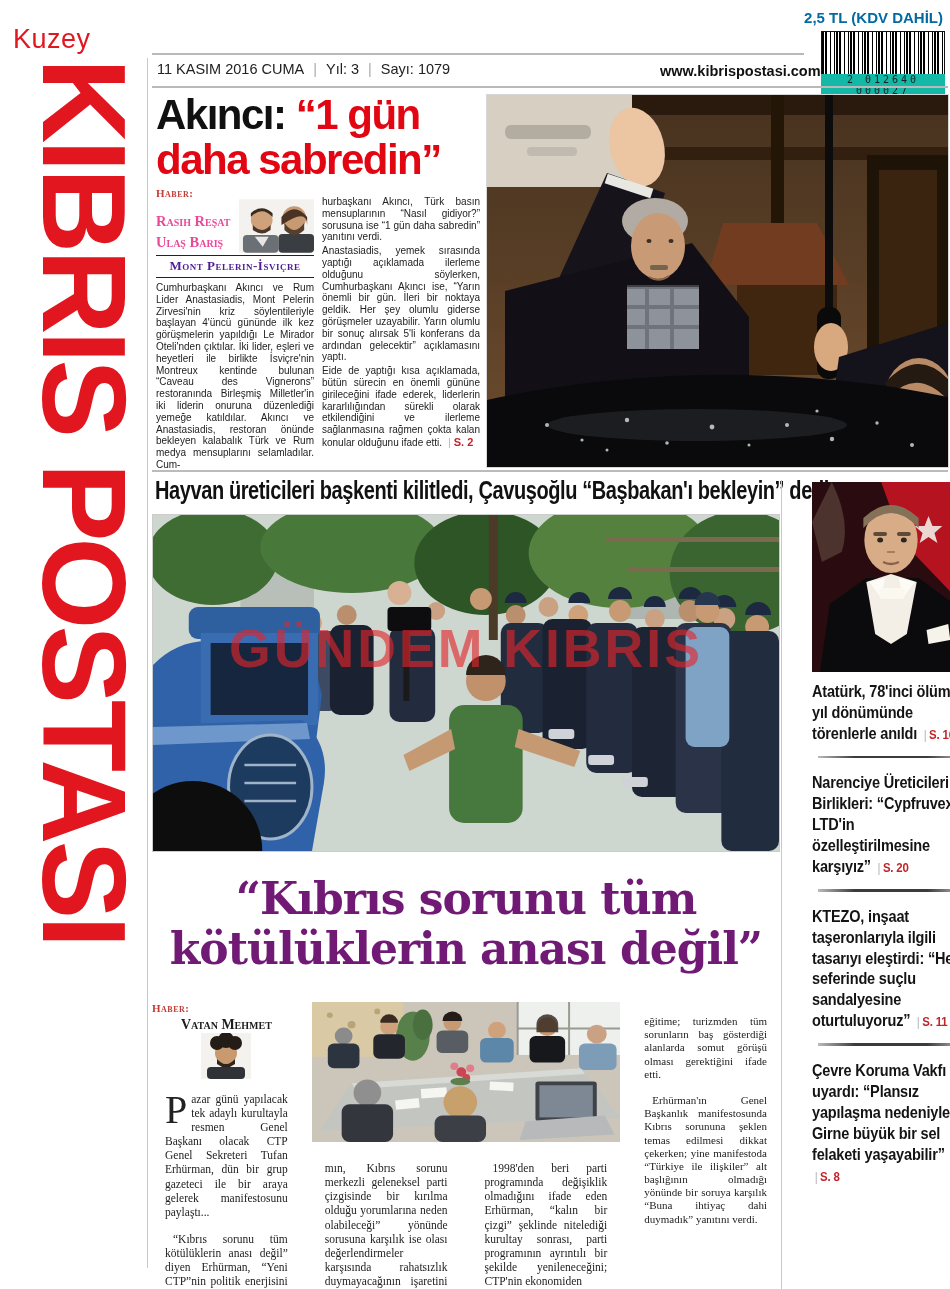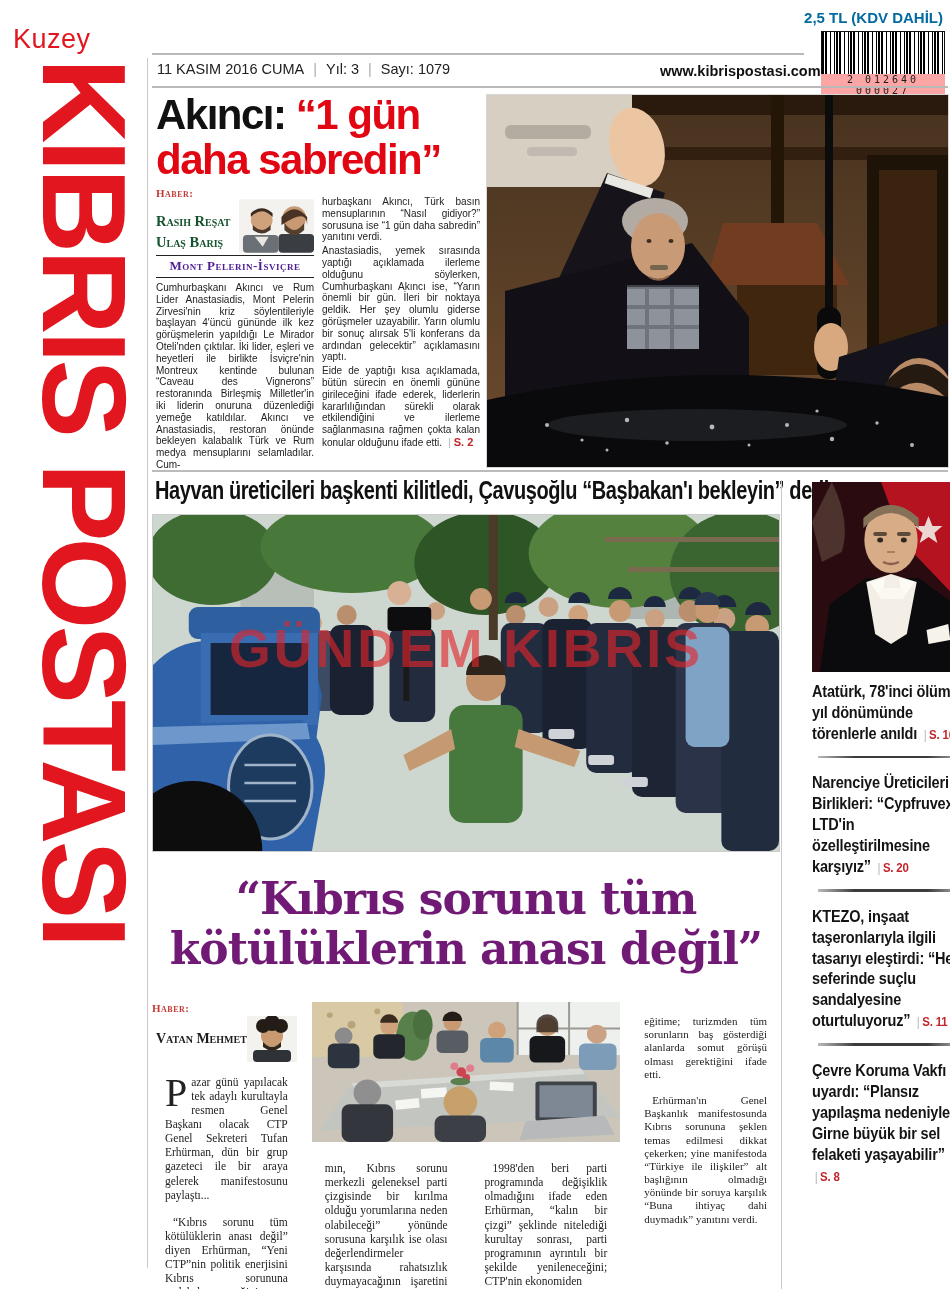--- a/index.html
+++ b/index.html
@@ -8,35 +8,35 @@
   
   .kuzey{position:absolute;left:13px;top:24px;font-size:27px;font-weight:500;color:#e2161f;letter-spacing:.5px;}
   .mast-title{position:absolute;left:143px;top:58px;transform:rotate(90deg);transform-origin:0 0;
         font-size:118px;font-weight:bold;letter-spacing:-4px;color:#e2161f;white-space:nowrap;line-height:1;}
   .mast-line{position:absolute;left:147px;top:58px;width:1px;height:1210px;background:#c9c9c9;}
   
   .price{position:absolute;right:7px;top:9px;font-size:15px;font-weight:bold;color:#0369a1;}
   .barcode{position:absolute;right:5px;top:31px;width:124px;}
   .bars{height:42px;border:1px solid #111;border-bottom:none;
         background:repeating-linear-gradient(90deg,#000 0 2px,#fff 2px 3px,#000 3px 5px,#fff 5px 8px,#000 8px 9px,#fff 9px 12px,#000 12px 13px,#fff 13px 14px);}
-  .bdigits{font-size:10px;letter-spacing:3px;text-align:center;font-family:"DejaVu Sans Mono",monospace;background:#fca5a5;}
+  .bdigits{font-size:10px;letter-spacing:3px;text-align:center;font-family:"DejaVu Sans Mono",monospace;background:#14b8a6;}
   .rule-a{position:absolute;left:152px;top:53px;width:652px;height:2px;background:#b9b9b9;}
   .rule-b{position:absolute;left:152px;top:86px;width:796px;height:2px;background:#b9b9b9;}
   .daterow{position:absolute;left:157px;top:61px;font-size:14.5px;font-weight:500;color:#222;}
   .daterow .sep{color:#aaa;margin:0 9px;font-weight:400;}
   .website{position:absolute;left:660px;top:63px;font-size:14.5px;font-weight:bold;color:#111;}
   
   .lead-head{position:absolute;left:156px;top:92px;width:334px;font-size:42px;font-weight:800;
         letter-spacing:-1.5px;line-height:1.08;color:#111;}
   .lead-head .red{color:#e20613;}
   .lead-photo{position:absolute;left:486px;top:94px;width:461px;height:372px;border:1px solid #d8d8d8;}
   .byline{position:absolute;left:156px;top:187px;width:158px;font-family:"Liberation Serif",serif;}
   .haber{color:#c43a35;font-weight:bold;font-size:11px;font-variant:small-caps;letter-spacing:.5px;}
   .byrow{display:flex;align-items:flex-end;}
-  .bynames{width:84px;font-size:14.5px;font-weight:bold;font-variant:small-caps;color:#14532d;line-height:1.45;}
+  .bynames{width:84px;font-size:14.5px;font-weight:bold;font-variant:small-caps;color:#ec4899;line-height:1.45;}
   .dateline{margin-top:2px;border-top:1.5px solid #222;border-bottom:1.5px solid #222;padding:2px 0 3px;
         text-align:center;color:#4c1d95;font-weight:bold;font-size:13px;font-variant:small-caps;letter-spacing:.5px;}
   .lead-col{position:absolute;font-size:10px;line-height:1.18;text-align:justify;color:#222;width:158px;}
   .lead-col p{margin:0 0 2px;}
   .lc1{left:156px;top:282px;height:186px;overflow:hidden;}
   .lc2{left:322px;top:196px;height:270px;overflow:hidden;}
   .pref{white-space:nowrap;font-weight:bold;color:#c2242b;font-size:11px;}
   .pref .bar{color:#b5b5b5;font-weight:400;margin:0 3px;}
   .rule-c{position:absolute;left:152px;top:470px;width:796px;height:1.5px;background:#bbb;}
   
@@ -62,21 +62,21 @@
         display:grid;grid-template-columns:repeat(4,1fr);grid-template-rows:146px auto;column-gap:11px;
         font-family:"Liberation Serif",serif;font-size:11.5px;line-height:1.23;text-align:justify;color:#222;}
   .article2 p{margin:13px;text-indent:8px;}
   .article2 p.noind{text-indent:0;}
   .a2c1{grid-column:1;grid-row:1/3;}
   .meet-photo{grid-column:2/4;grid-row:1;width:100%;height:140px;}
   .a2c2{grid-column:2;grid-row:2;}
   .a2c3{grid-column:3;grid-row:2;}
   .a2c4{grid-column:4;grid-row:1/3;font-size:11px;line-height:1.2;}
   .byline2{font-family:"Liberation Serif",serif;margin-bottom:6px;}
-  .byrow2{display:flex;align-items:center;justify-content:center;}
+  .byrow2{display:flex;align-items:center;justify-content:flex-start;flex-direction:column;}
   .byname2{font-size:14px;font-weight:bold;font-variant:small-caps;color:#1d1d1d;}
   .dropcap{float:left;font-size:40px;line-height:.82;padding:2px 4px 0 0;font-family:"Liberation Serif",serif;color:#222;}
 </style>
 </head>
 <body>
 
 <div class="page">
 
   <div class="kuzey">Kuzey</div>
   <div class="mast-title">KIBRIS POSTASI</div>

